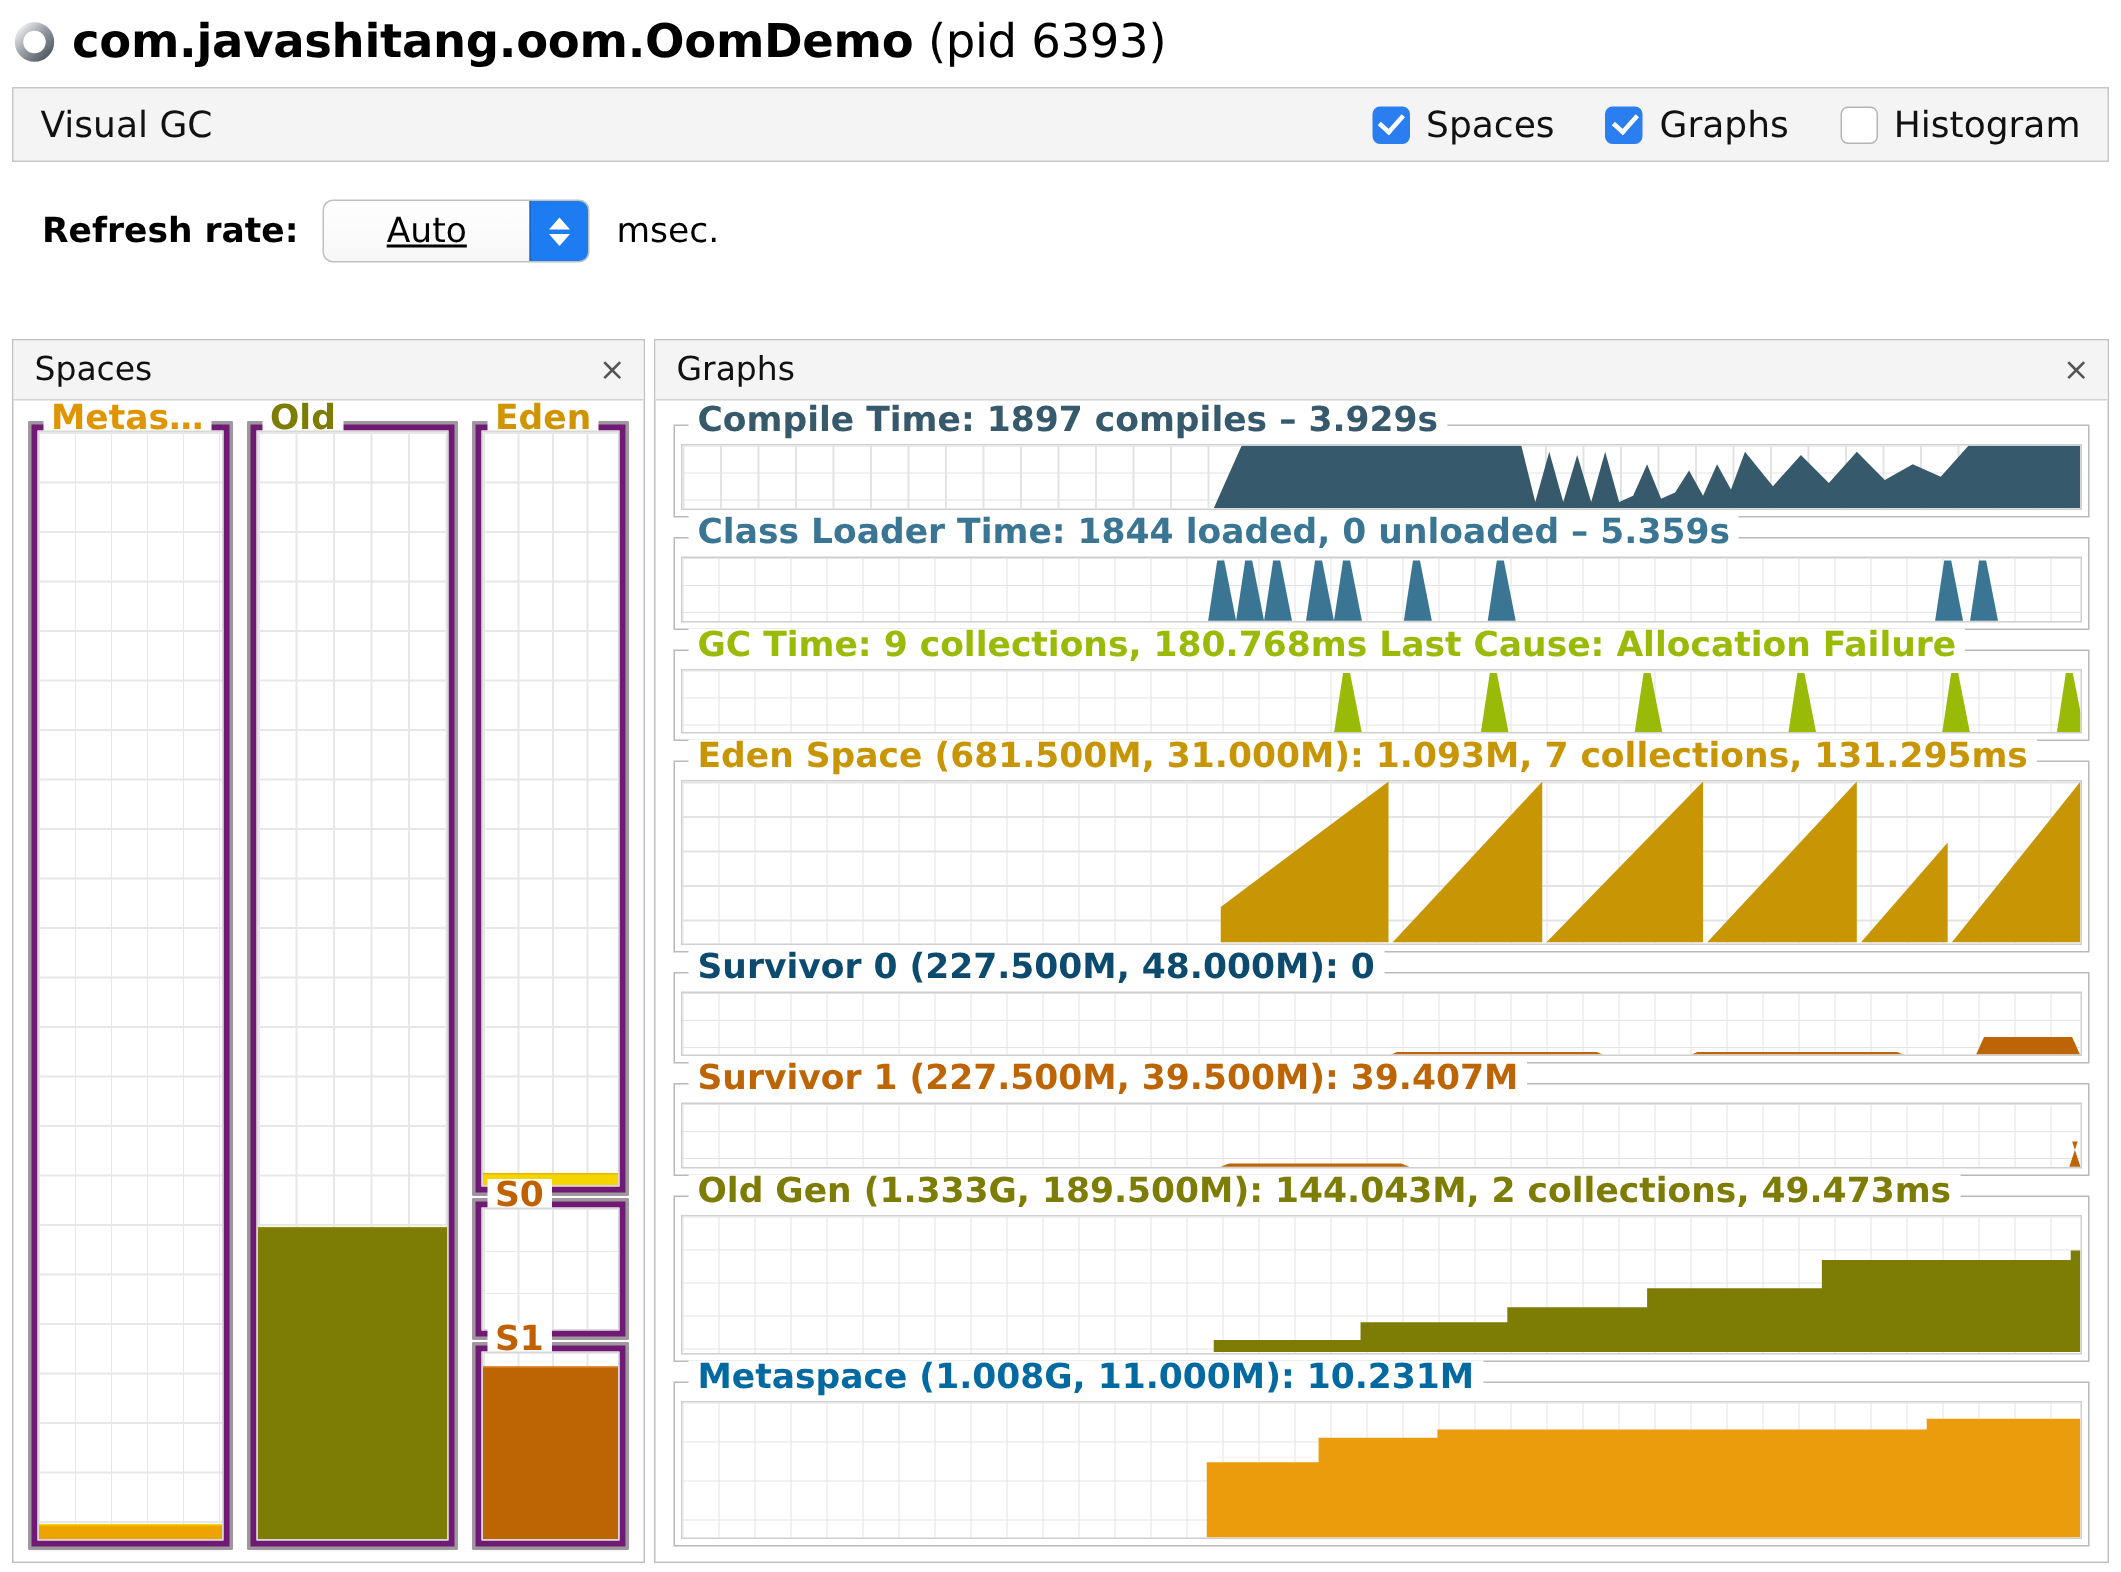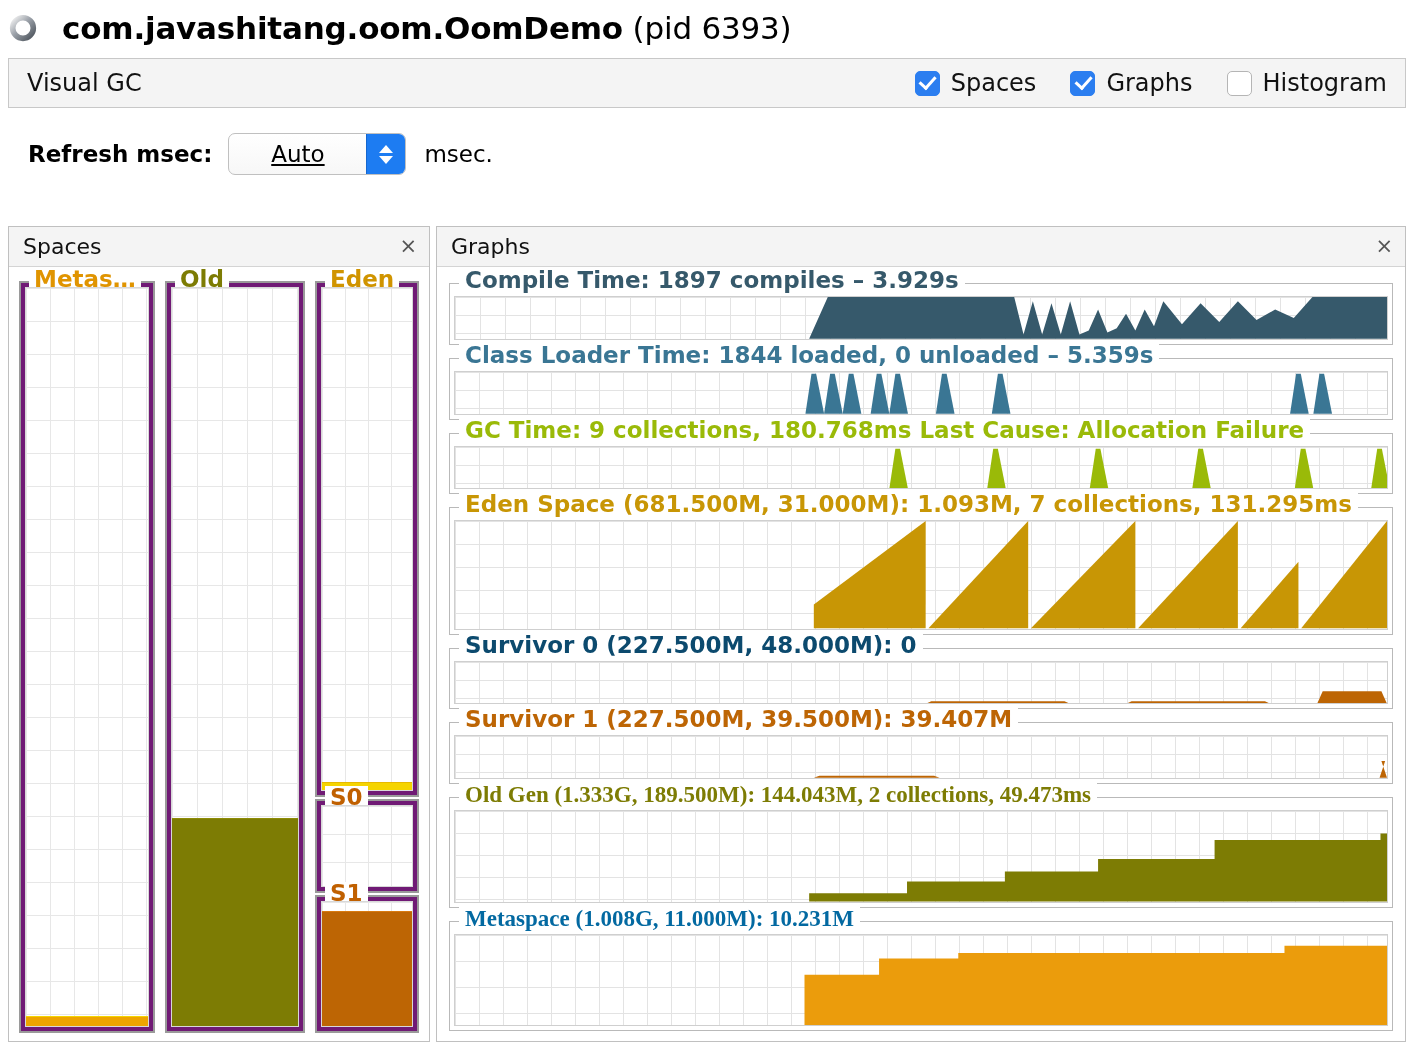--- a/index.html
+++ b/index.html
@@ -11,21 +11,21 @@
     position: relative;
     width: 1414px;
     height: 1048px;
     overflow: hidden;
     background: #ffffff;
   }
 
   
   .titlebar {
     position: absolute; left: 0; top: 0; width: 1414px; height: 56px;
-    display: flex; align-items: center; gap: 24px;
+    display: flex; align-items: center; gap: 10px;
     padding-left: 8px; box-sizing: border-box;
   }
   .spinner-icon { width: 30px; height: 30px; flex: 0 0 auto; }
   .title-text {
     font-size: 31px; color: #000; letter-spacing: -0.2px;
     white-space: nowrap;
   }
   .title-main { font-weight: bold; }
   .title-pid { font-weight: normal; }
 
@@ -181,21 +181,21 @@
   }
   .gplot .gridbg.fine {
     background-image:
       linear-gradient(to right, #e3e3e3 1px, transparent 1px),
       linear-gradient(to bottom, #e3e3e3 1px, transparent 1px);
   }
   .gplot svg { position: absolute; inset: 0; width: 100%; height: 100%; display: block; }
 
   .h-sm { height: 66px; text-align: center; }
   .h-lg { height: 136px; }
-  .h-md { height: 118px; font-family: Liberation Serif, serif; }
+  .h-md { height: 118px; }
 </style>
 </head>
 <body>
 
 <div id="root">
 
   <div class="titlebar">
     <svg class="spinner-icon" viewBox="0 0 32 32">
       <defs>
         <linearGradient id="spg" x1="0" y1="0" x2="1" y2="1">
@@ -224,21 +224,21 @@
         <span class="cb-text">Graphs</span>
       </label>
       <label class="cb-item">
         <span class="cb-box off"></span>
         <span class="cb-text">Histogram</span>
       </label>
     </div>
   </div>
 
   <div class="refresh-row">
-    <span class="refresh-label">Refresh msec:</span>
+    <span class="refresh-label">Refresh rate:</span>
     <div class="spin-wrap">
       <div class="spin-value">Auto</div>
       <div class="spin-arrows">
         <span class="arr up"></span>
         <span class="arr dn"></span>
       </div>
     </div>
     <span class="msec">msec.</span>
   </div>
 

